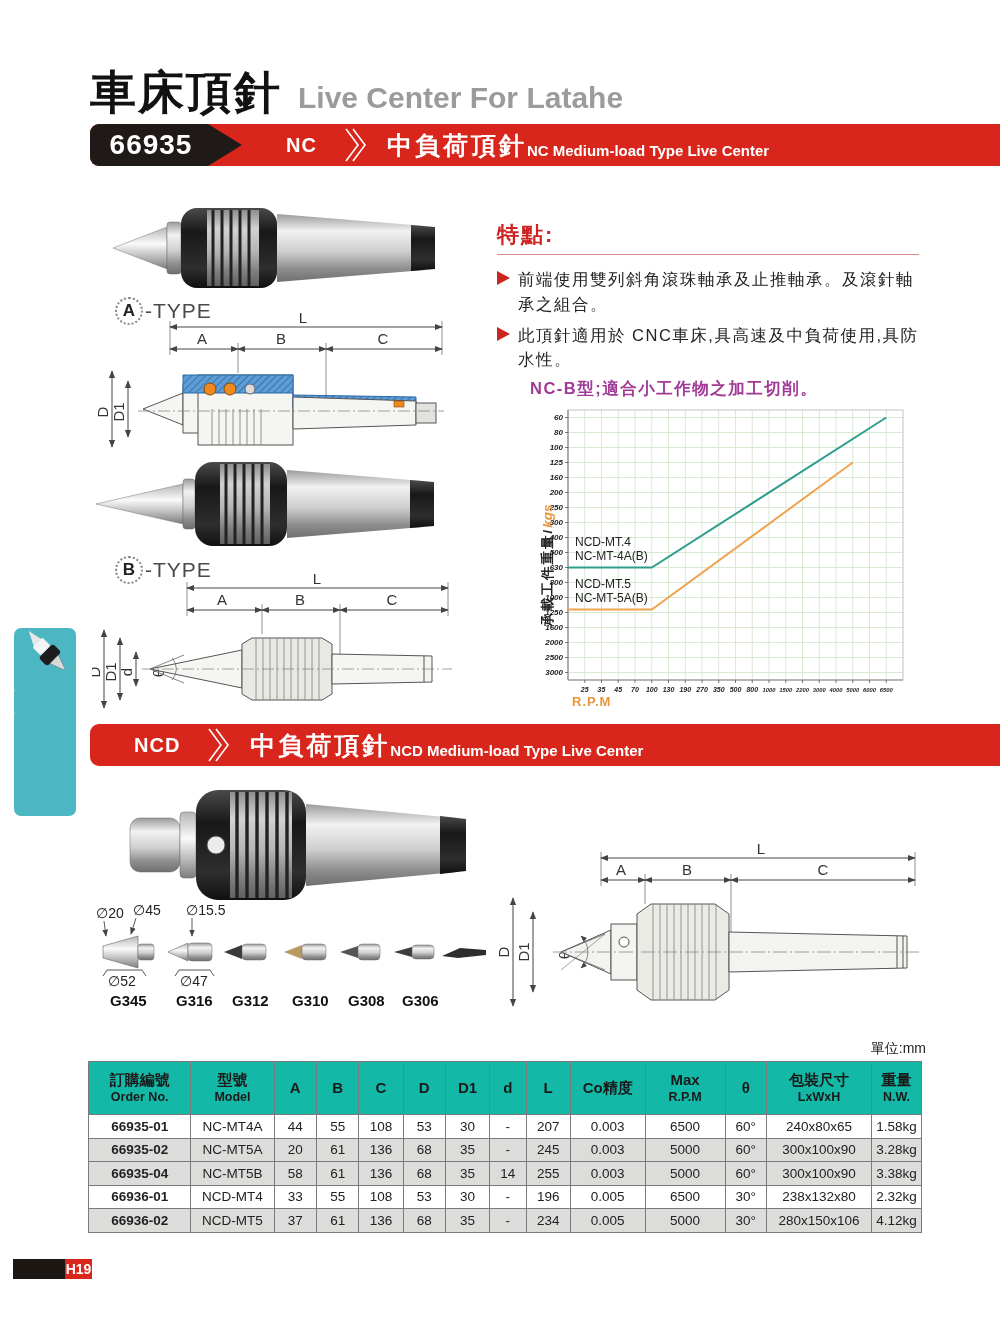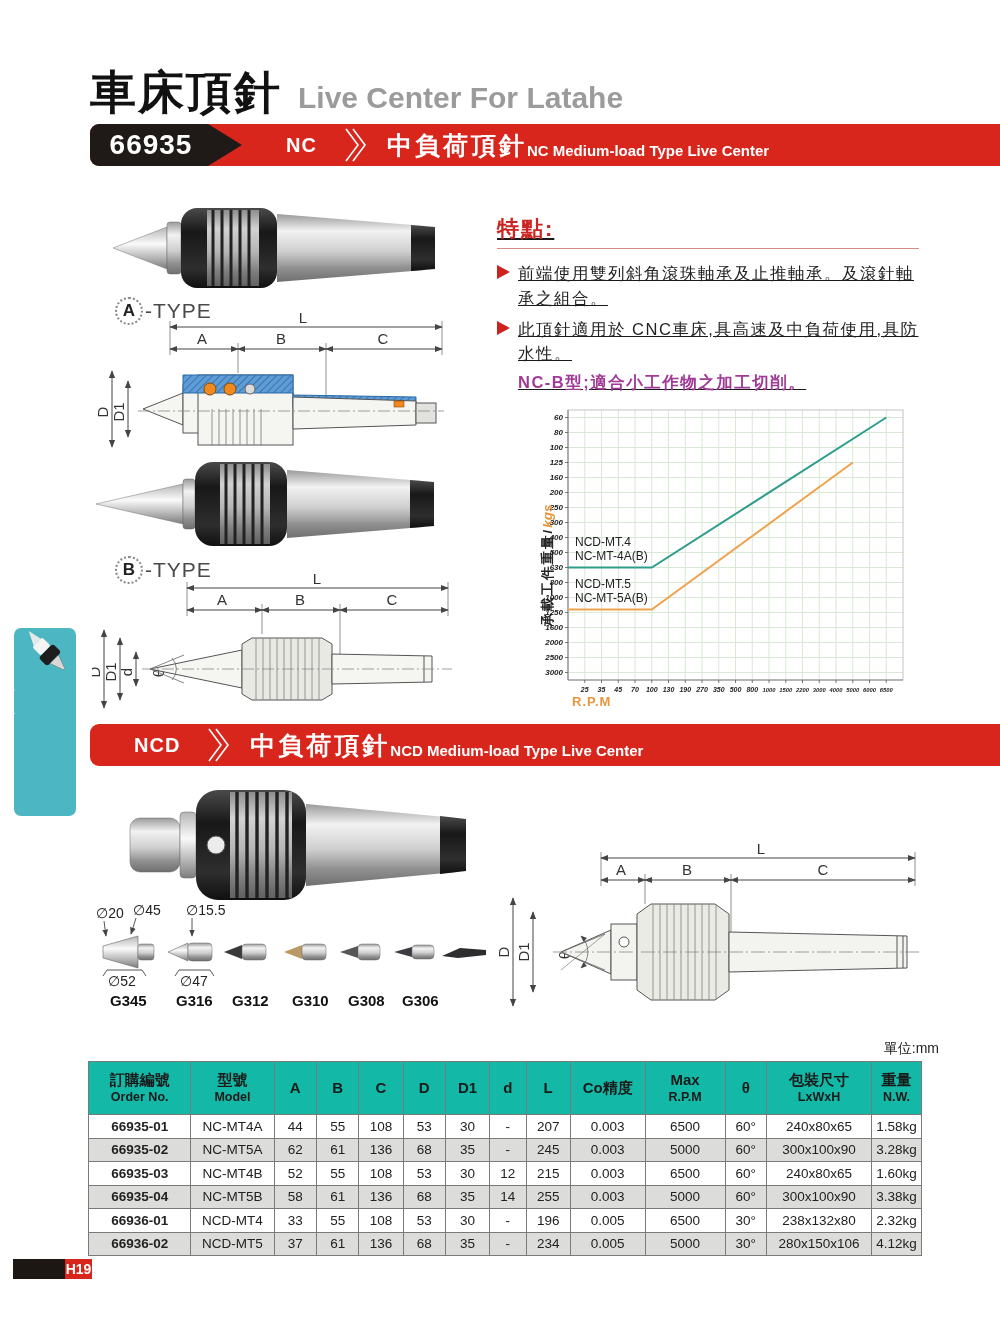--- a/index.html
+++ b/index.html
@@ -24,40 +24,40 @@
   .banner .zh{color:#fff;font-size:25px;font-weight:700;margin-left:18px;letter-spacing:3px;flex:0 0 auto;}
   .banner .en{color:#fff;font-size:15px;font-weight:700;margin-left:0;margin-top:10px;letter-spacing:0px;}
 
   
   .type-label{display:flex;align-items:center;gap:2px;}
   .type-label .circ{width:24px;height:24px;border:2px dotted #8a8a8a;border-radius:50%;
        display:flex;align-items:center;justify-content:center;font-weight:800;font-size:17px;color:#222;}
   .type-label .suffix{font-size:21px;color:#4a4a4a;letter-spacing:1px;}
 
   
-  .features{left:497px;top:214px;width:422px;text-decoration:underline;}
+  .features{left:497px;top:220px;width:422px;}
   .features h3{margin:0;color:#cc2420;font-size:22px;font-weight:800;letter-spacing:2px;}
   .features .rule{border-bottom:1px solid #d98a84;margin-top:4px;margin-bottom:12px;}
   .feat-item{display:flex;gap:8px;margin-bottom:6px;}
   .feat-item .tri{width:0;height:0;border-top:7px solid transparent;border-bottom:7px solid transparent;
        border-left:13px solid #cc2420;margin-top:4px;flex:0 0 auto;}
   .feat-item .txt{font-size:16.5px;line-height:1.5;letter-spacing:1.5px;color:#222;font-weight:500;}
-  .feat-note{margin-left:21px;color:#a03a96;font-size:16.5px;letter-spacing:1.5px;font-weight:600;}
+  .feat-note{margin-left:33px;color:#a03a96;font-size:16.5px;letter-spacing:1.5px;font-weight:600;}
 
   
   .ylabel-wrap{left:462px;top:556px;width:170px;text-align:center;transform:rotate(-90deg);}
   .ylabel-wrap .zh{font-size:13.5px;font-weight:700;color:#222;letter-spacing:2px;}
   .ylabel-wrap .kgs{font-size:13.5px;font-weight:700;font-style:italic;color:#e8963c;}
   .xlabel{left:572px;top:694px;color:#e8963c;font-size:13px;font-weight:600;letter-spacing:1px;}
 
   
   
 
   
-  .unit-note{left:17px;top:1040px;width:922px;text-align:right;font-size:14px;color:#222;}
+  .unit-note{left:4px;top:1040px;width:922px;text-align:right;font-size:14px;color:#222;}
   table.spec{position:absolute;left:88px;top:1061px;width:834px;border-collapse:collapse;table-layout:fixed;}
   table.spec th,table.spec td{border:1px solid #7a7a7a;text-align:center;padding:0;}
   table.spec thead th{background:#14b8a6;height:52px;font-weight:700;}
   table.spec thead .l1{font-size:15px;line-height:1.25;}
   table.spec thead .l2{font-size:12.5px;font-weight:600;line-height:1.2;}
   table.spec td{height:22.5px;font-size:13.5px;color:#222;background:#fff;}
   table.spec tr.alt td{background:#dcdcda;}
   table.spec td.order{font-weight:800;font-size:13.5px;}
   table.spec td.model{font-size:13.5px;}
 
@@ -610,48 +610,32 @@
         <td>207</td>
         <td>0.003</td>
         <td>6500</td>
         <td>60°</td>
         <td>240x80x65</td>
         <td>1.58kg</td>
       </tr>
       <tr class="alt">
         <td class="order">66935-02</td>
         <td class="model">NC-MT5A</td>
-        <td>62</td>
+        <td>20</td>
         <td>61</td>
         <td>136</td>
         <td>68</td>
         <td>35</td>
         <td>-</td>
         <td>245</td>
         <td>0.003</td>
         <td>5000</td>
         <td>60°</td>
         <td>300x100x90</td>
         <td>3.28kg</td>
-      </tr>
-      <tr>
-        <td class="order">66935-03</td>
-        <td class="model">NC-MT4B</td>
-        <td>52</td>
-        <td>55</td>
-        <td>108</td>
-        <td>53</td>
-        <td>30</td>
-        <td>12</td>
-        <td>215</td>
-        <td>0.003</td>
-        <td>6500</td>
-        <td>60°</td>
-        <td>240x80x65</td>
-        <td>1.60kg</td>
       </tr>
       <tr class="alt">
         <td class="order">66935-04</td>
         <td class="model">NC-MT5B</td>
         <td>58</td>
         <td>61</td>
         <td>136</td>
         <td>68</td>
         <td>35</td>
         <td>14</td>

